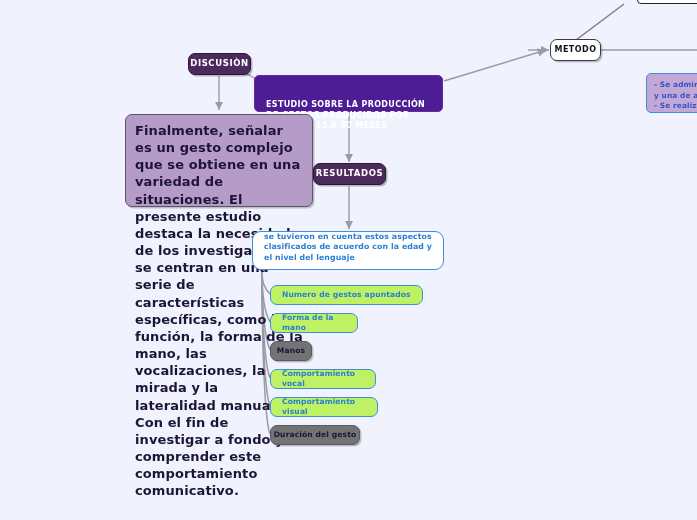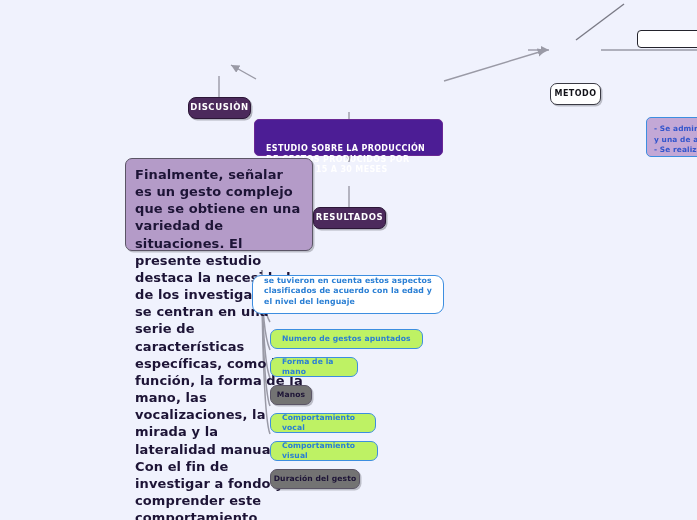--- a/index.html
+++ b/index.html
@@ -27,21 +27,20 @@
     height: 520px;
     pointer-events: none;
   }
   .node {
     position: absolute;
     box-sizing: border-box;
     border-radius: 7px;
     font-weight: bold;
     line-height: 1.32;
     letter-spacing: 0.1px;
-    margin-top: 44px;
   }
 
   
   .node--darkpurple {
     background: #4c2a5c;
     border: 1.5px solid #2b1636;
     color: #ffffff;
     font-size: 8.5px;
     letter-spacing: 0.6px;
     display: flex;
@@ -175,21 +174,21 @@
     <span>METODO</span>
   </div>
 
   <div class="node node--purplenote" style="left:646px; top:73px; width:62px; height:40px;">
     <span class="nowrap-line">- Se admini</span>
     <span class="nowrap-line">y una de ag</span>
     <span class="nowrap-line">- Se realiza</span>
     <span class="nowrap-line">cada tarea</span>
   </div>
 
-  <div class="node node--darkpurple" style="left:188px; top:53px; width:63px; height:22px;border-radius:8px;">
+  <div class="node node--darkpurple" style="left:188px; top:53px; width:63px; height:22px;">
     <span>DISCUSIÒN</span>
   </div>
 
   <div class="node node--violet" style="left:254px; top:75px; width:189px; height:37px;">
     <span>ESTUDIO SOBRE LA PRODUCCIÓN DE GESTOS PRODUCIDOS POR NIÑOS DE 15 A 30 MESES</span>
   </div>
 
   <div class="node node--lightpurple" style="left:125px; top:114px; width:188px; height:93px;">
     <span>Finalmente, señalar es un gesto complejo que se obtiene en una variedad de situaciones. El presente estudio destaca la necesidad de los investigadores se centran en una serie de características específicas, como la función, la forma de la mano, las vocalizaciones, la mirada y la lateralidad manual, Con el fin de investigar a fondo y comprender este comportamiento comunicativo.</span>
   </div>

